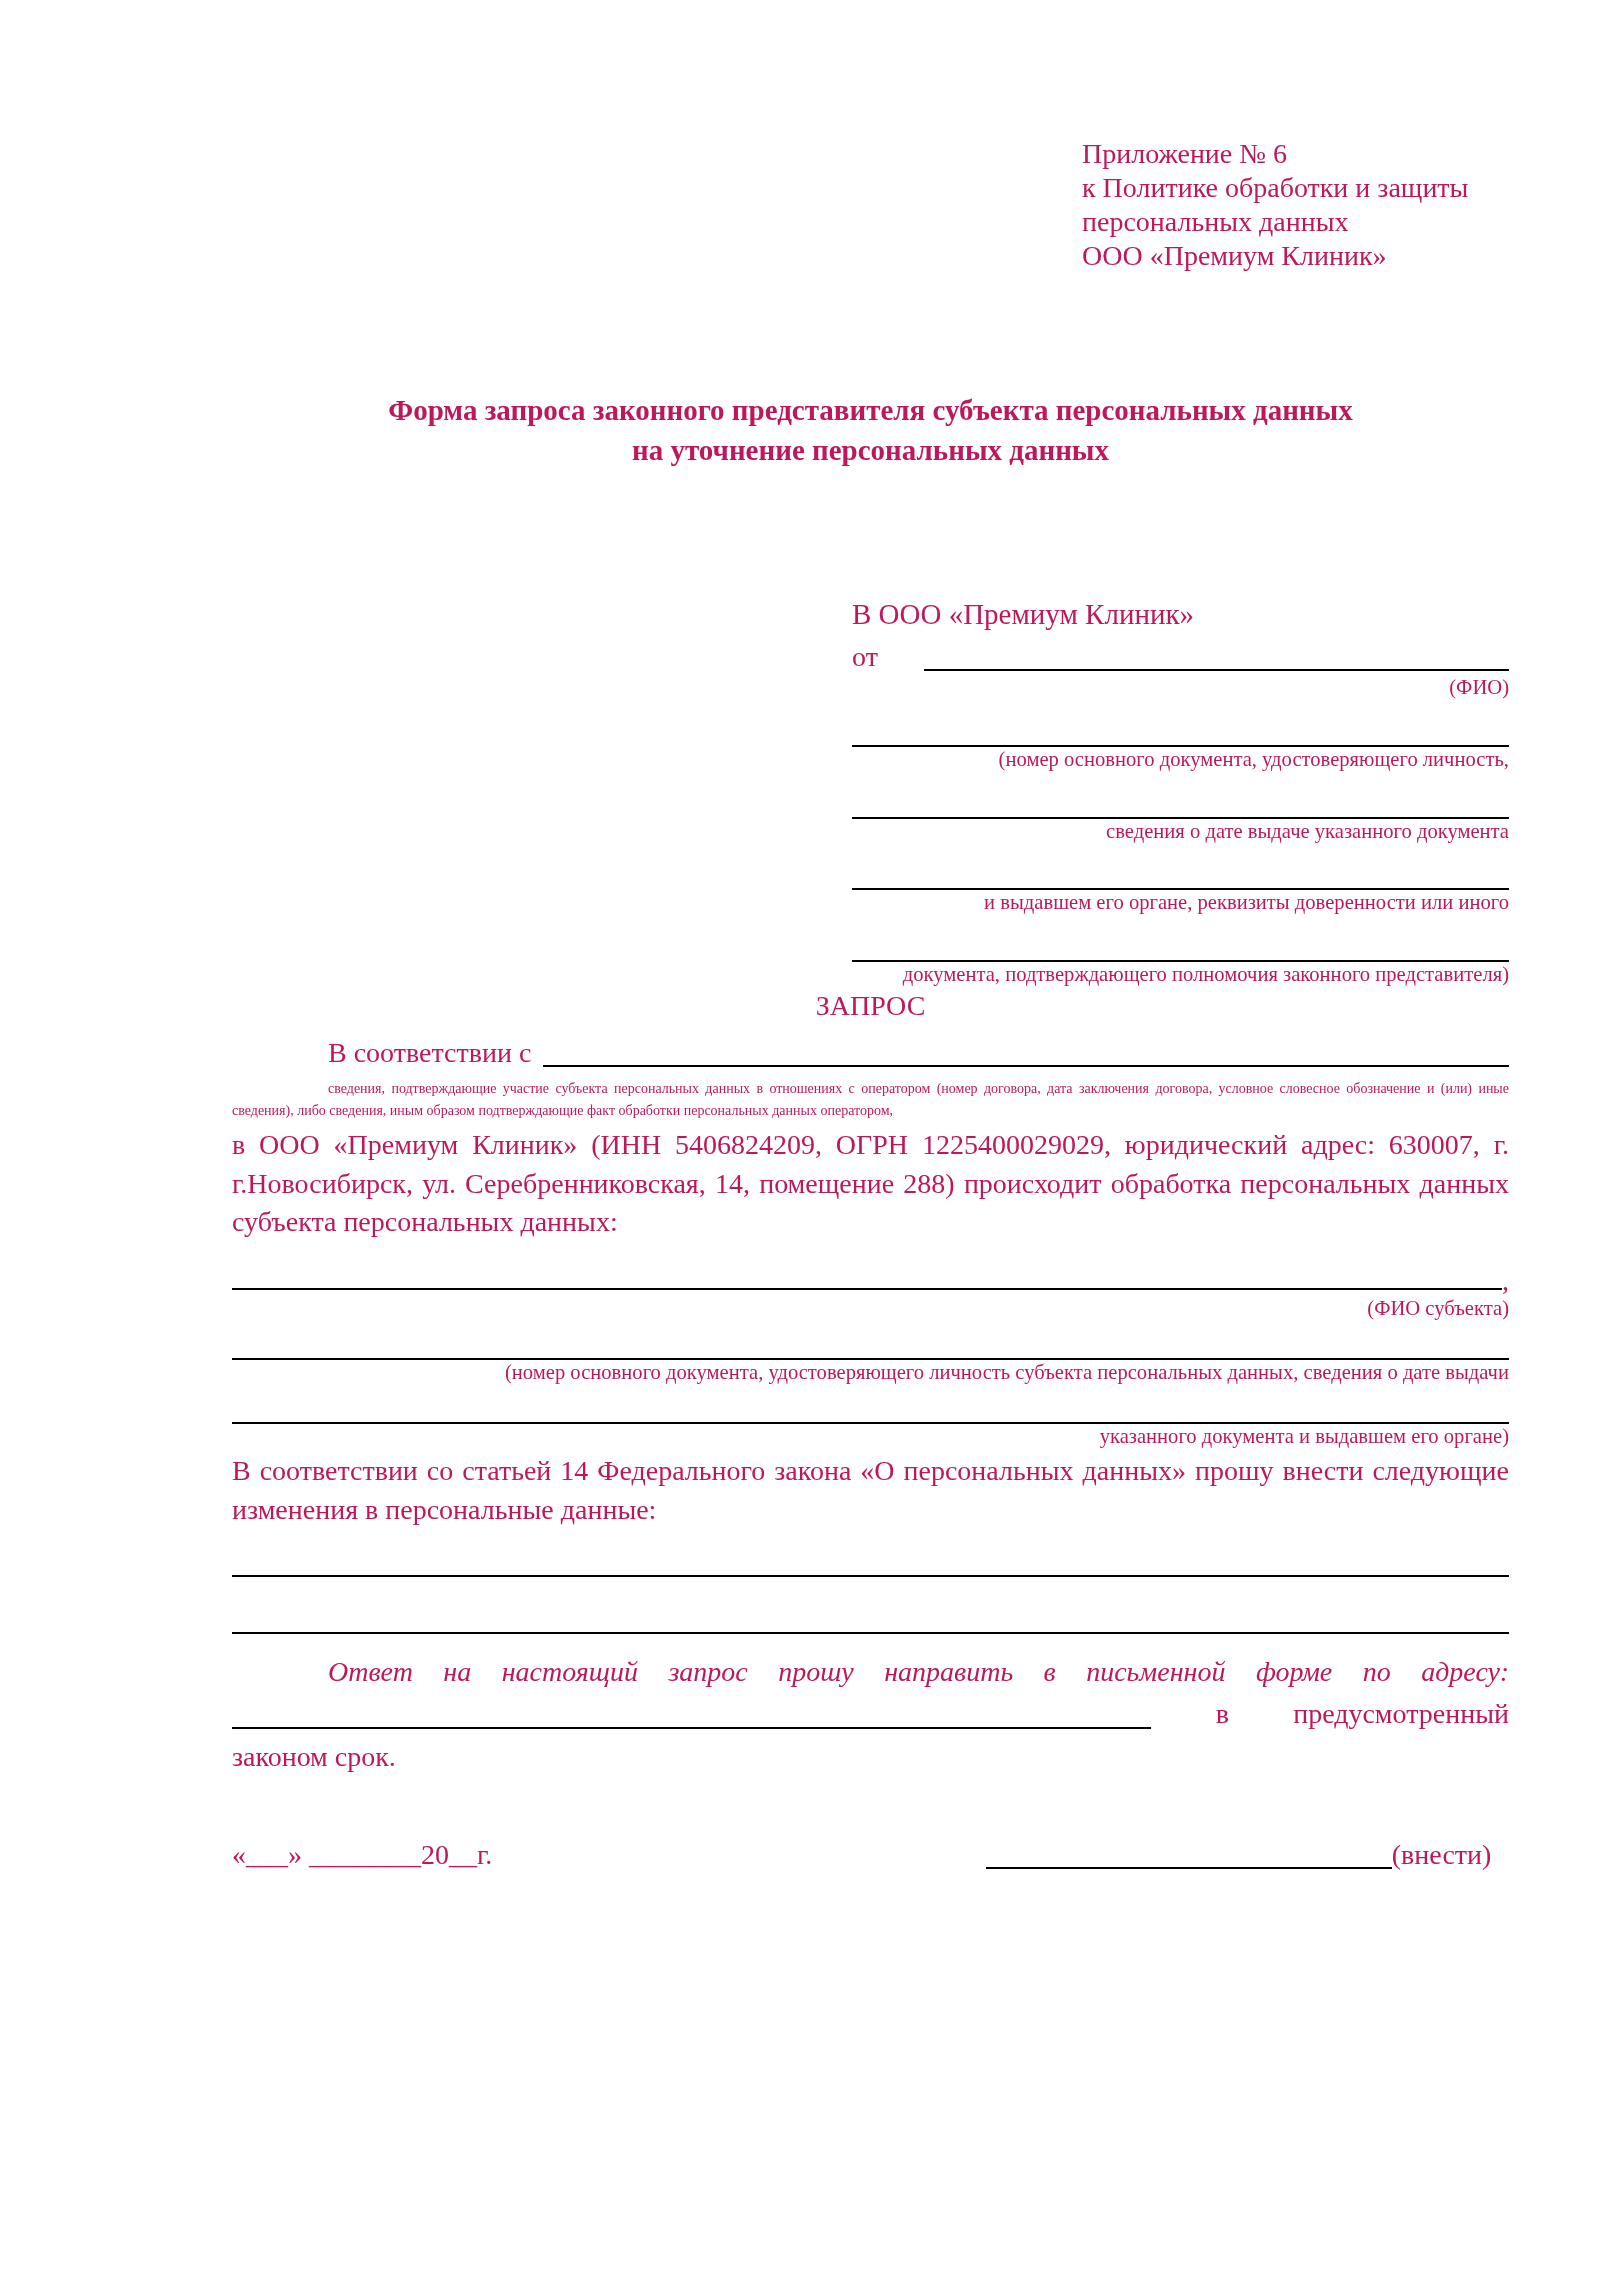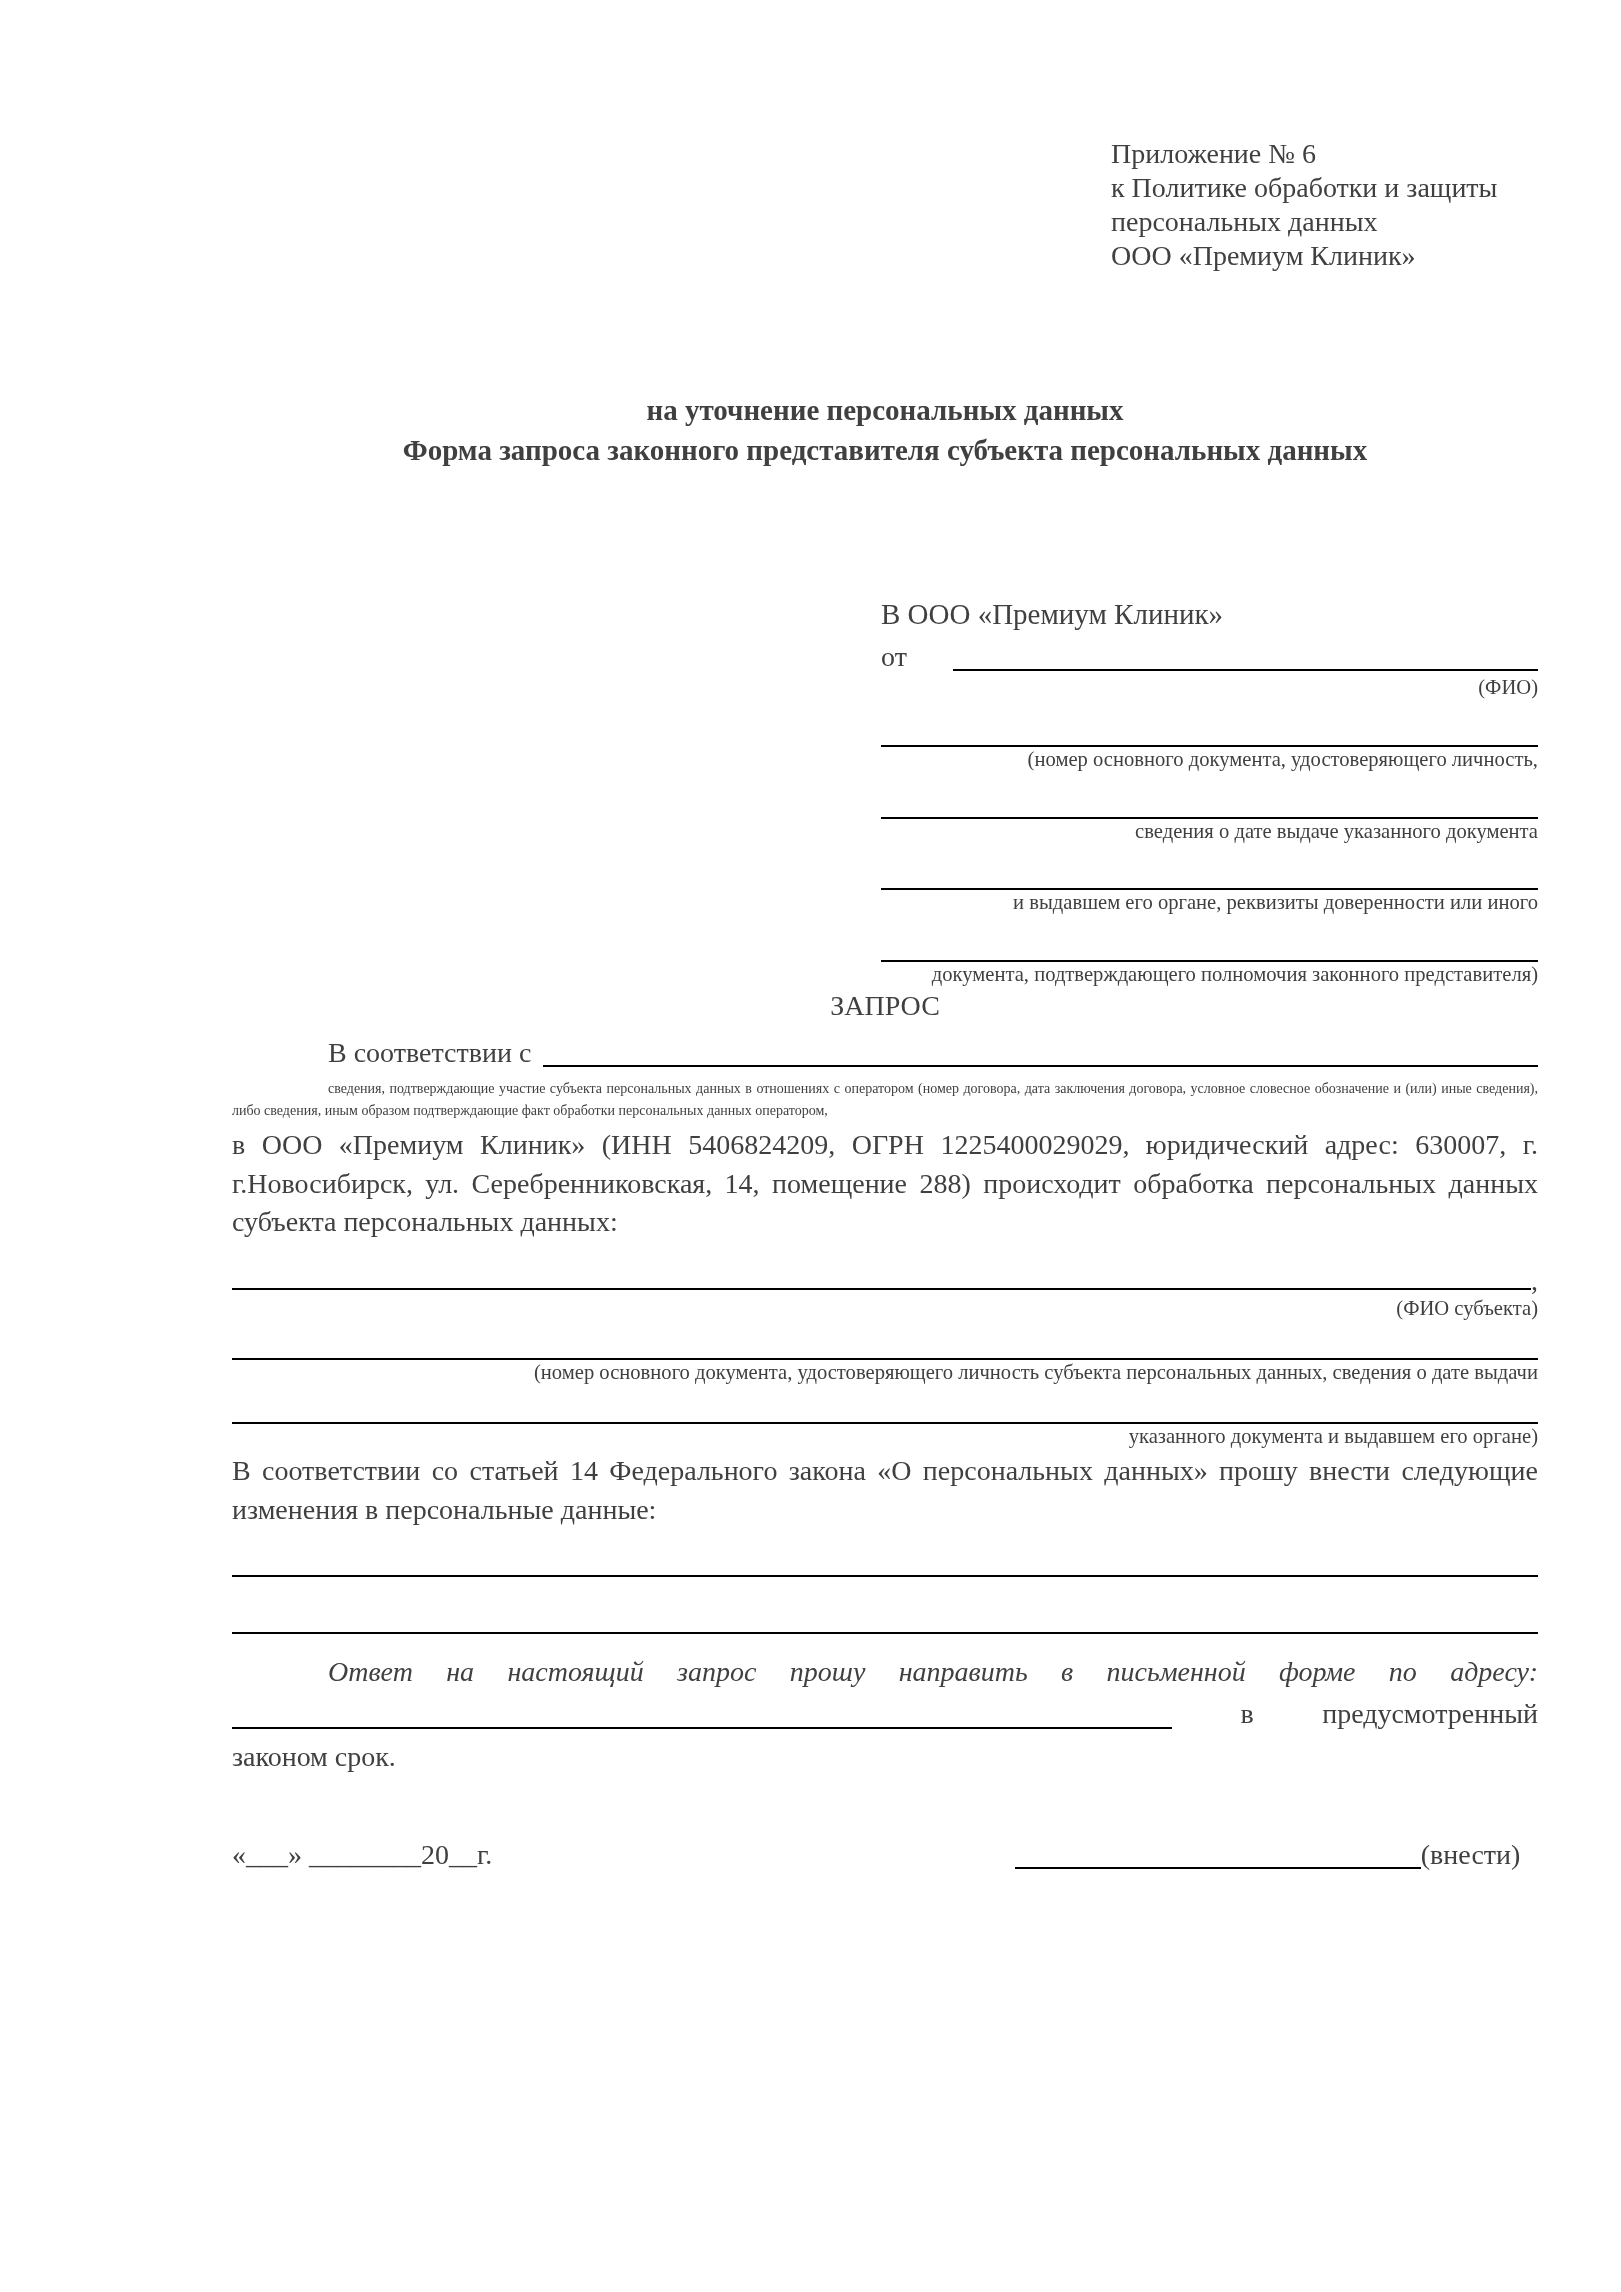--- a/index.html
+++ b/index.html
@@ -3,25 +3,25 @@
 <meta charset="utf-8">
 <style>
   html, body { margin: 0; padding: 0; background: #ffffff; }
   .page {
     position: relative;
     width: 1621px;
     height: 2293px;
     margin: 0 auto;
     background: #ffffff;
     box-sizing: border-box;
-    padding: 137px 83px 39px 232px;
+    padding: 137px 112px 39px 232px;
     font-family: "Liberation Serif", "DejaVu Serif", serif;
     font-size: 28px;
     line-height: 1.35;
-    color: #404040;
+    color: #be185d;
     overflow: hidden;
   }
   .appendix {
     width: 427px;
     margin-left: auto;
     line-height: 1.22;
   }
   .title {
     margin: 116px 0 0 0;
     text-align: center;
@@ -95,22 +95,22 @@
 <div class="page">
 
   <div class="appendix">
     <div>Приложение № 6</div>
     <div>к Политике обработки и защиты</div>
     <div>персональных данных</div>
     <div>ООО «Премиум Клиник»</div>
   </div>
 
   <div class="title">
+    <div>Форма запроса законного представителя субъекта персональных данных</div>
     <div>на уточнение персональных данных</div>
-    <div>Форма запроса законного представителя субъекта персональных данных</div>
   </div>
 
   <div class="addressee">
     <div class="addr-to">В ООО «Премиум Клиник»</div>
     <div class="row from-row">
       <span>от</span>
       <span class="uline"></span>
     </div>
     <div class="cap">(ФИО)</div>
 

